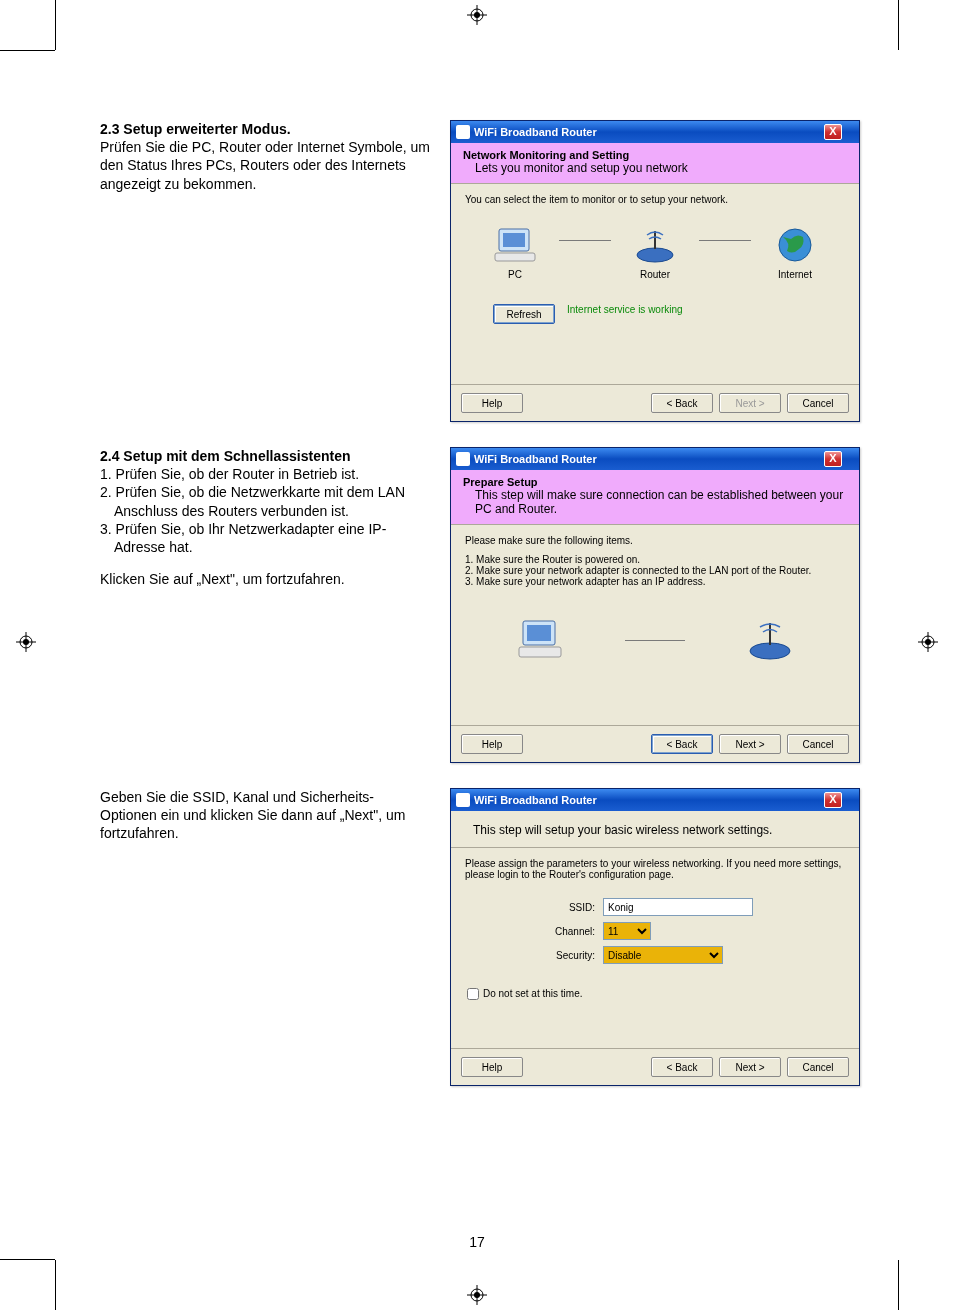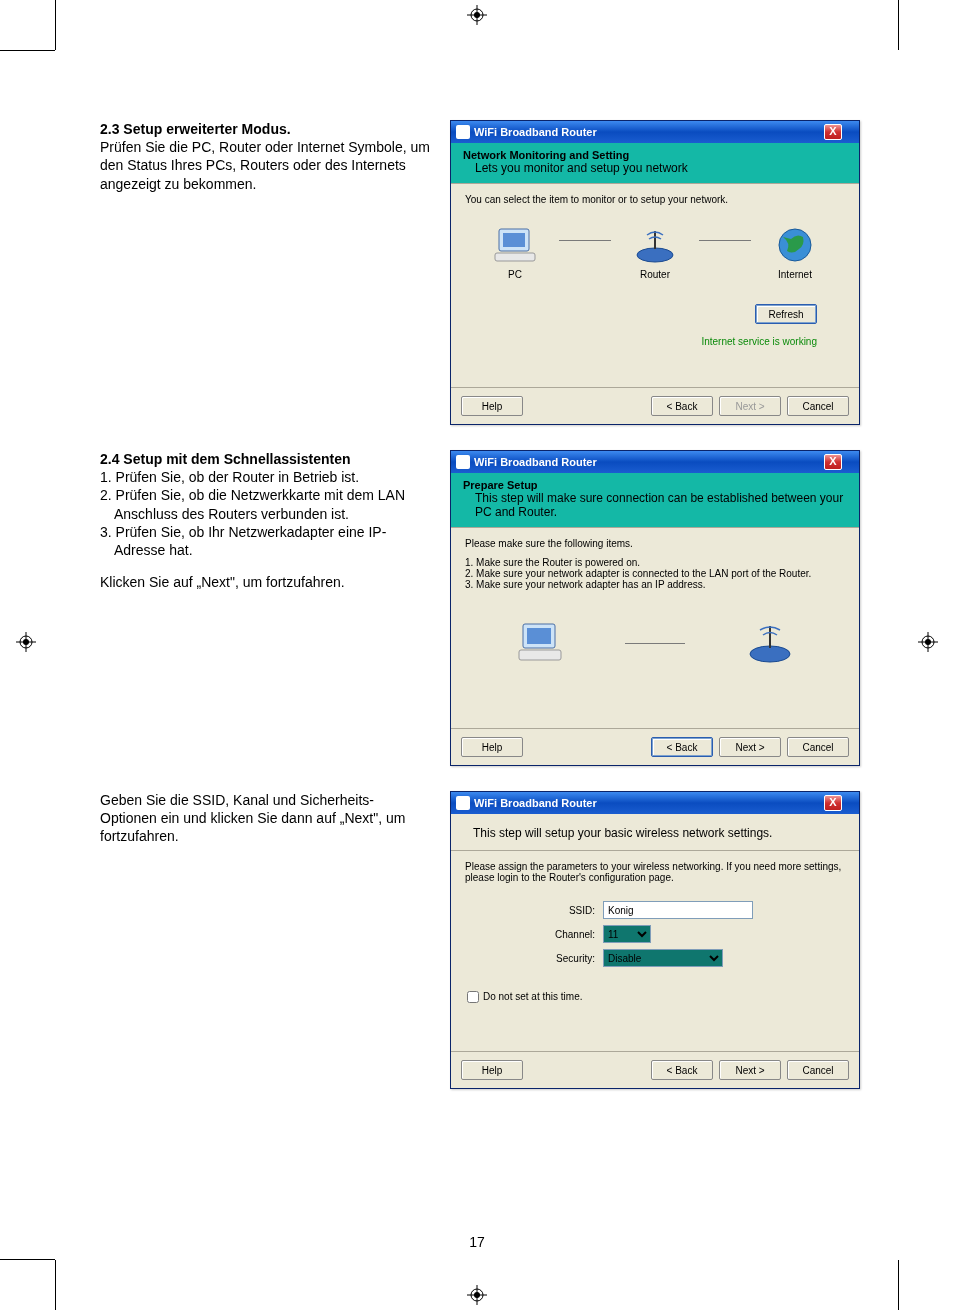--- a/index.html
+++ b/index.html
@@ -57,21 +57,21 @@
     border:1px solid #fff;
     border-radius:2px;
     color:#fff;
     font-weight:bold;
     font-size:11px;
     line-height:13px;
     text-align:center;
     cursor:pointer;
   }
   .xp-header {
-    background:#14b8a6;
+    background:#f0abfc;
     padding:6px 10px 8px 12px;
     border-bottom:1px solid #aca899;
   }
   .xp-header .h-title { font-weight:bold; color:#000; font-size:11px;}
   .xp-header .h-sub { font-size:12px; color:#000; padding-left:12px; }
   .xp-body {
     padding:10px 14px;
     min-height:200px;
     font-size:10px;
     color:#000;
@@ -95,31 +95,31 @@
     cursor:pointer;
     box-shadow: inset 1px 1px 0 #fff;
   }
   .xp-btn.default { border:1px solid #2a5db0; box-shadow: 0 0 0 1px #7da2ce inset, inset 2px 2px 0 #fff; }
   .xp-btn[disabled] { color:#999; }
 
   .net-icons { display:flex; justify-content:space-around; align-items:center; margin:20px 10px 10px; }
   .net-item { text-align:center; width:80px; }
   .net-link { flex:1; height:1px; background:#7a7a7a; margin:0 4px; position:relative; top:-12px;}
   .ic-label { font-size:10px; margin-top:4px; text-align:center;}
-  .refresh-row { display:flex; align-items:flex-end; gap:12px; margin:24px 28px 10px;flex-direction:column; }
+  .refresh-row { display:flex; align-items:flex-start; gap:12px; margin:24px 28px 10px; }
   .status-text { color:#0a8a0a; font-size:10px; }
 
   .prep-icons { display:flex; justify-content:center; align-items:center; gap:10px; margin:30px 0 10px; }
   .prep-icons .net-link2 { width:60px; height:1px; background:#7a7a7a; }
 
   .form-area { margin:18px 0 0 60px; }
   .form-row { display:flex; align-items:center; margin-bottom:6px; font-size:10px;}
   .form-row label { width:70px; text-align:right; margin-right:8px; }
   .xp-input { height:18px; border:1px solid #7f9db9; background:#fff; font-size:10px; padding:0 4px;}
-  .xp-select { height:18px; border:1px solid #7f9db9; background:#0f766e; font-size:10px; }
+  .xp-select { height:18px; border:1px solid #7f9db9; background:#eab308; font-size:10px; }
   .chk-row { margin:24px 0 0 2px; display:flex; align-items:flex-start; gap:4px; font-size:10px;}
   .xp-check { width:12px; height:12px; }
 
   .page-num { position:absolute; bottom:60px; width:100%; text-align:center; font-size:14px; }
 
   svg.icon { display:block; margin:0 auto; }
 </style>
 </head>
 <body>
 

